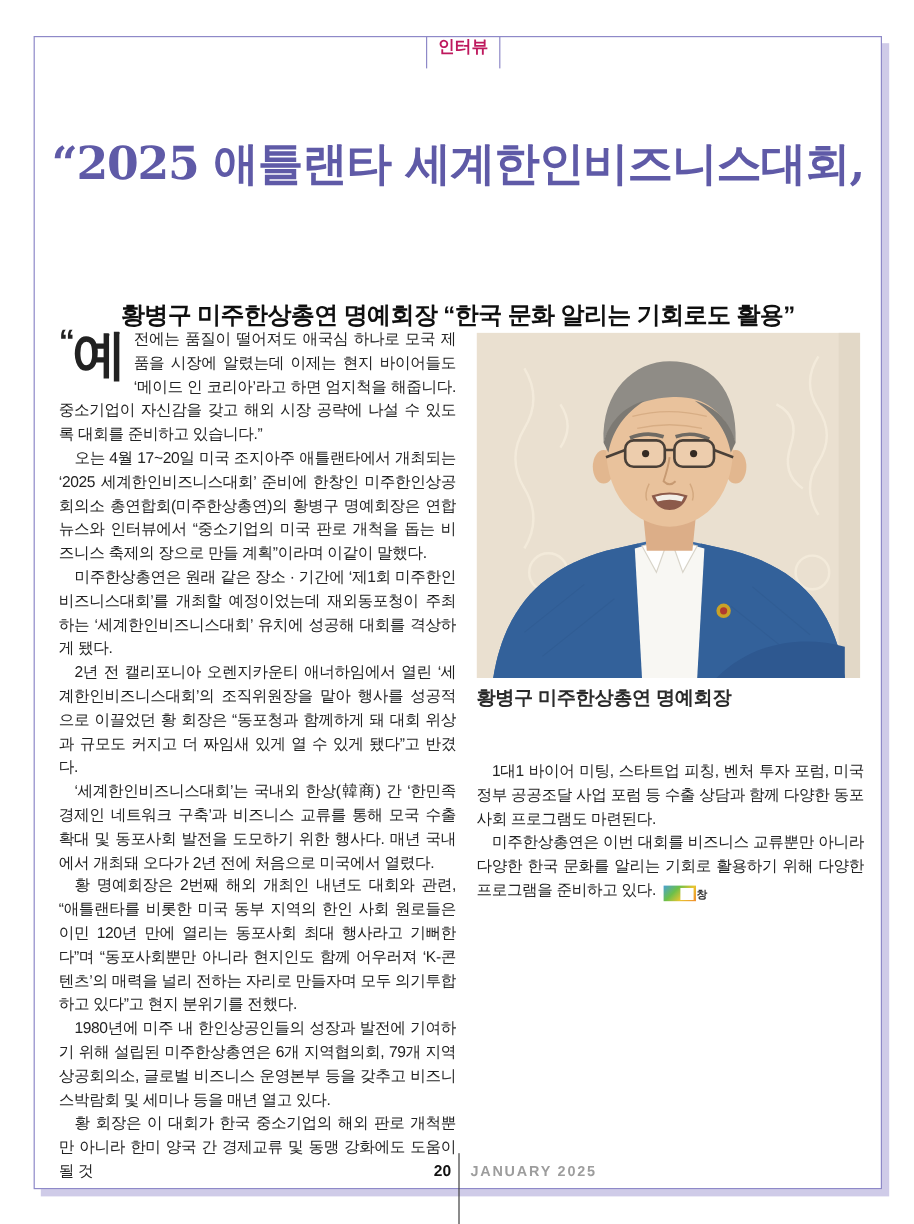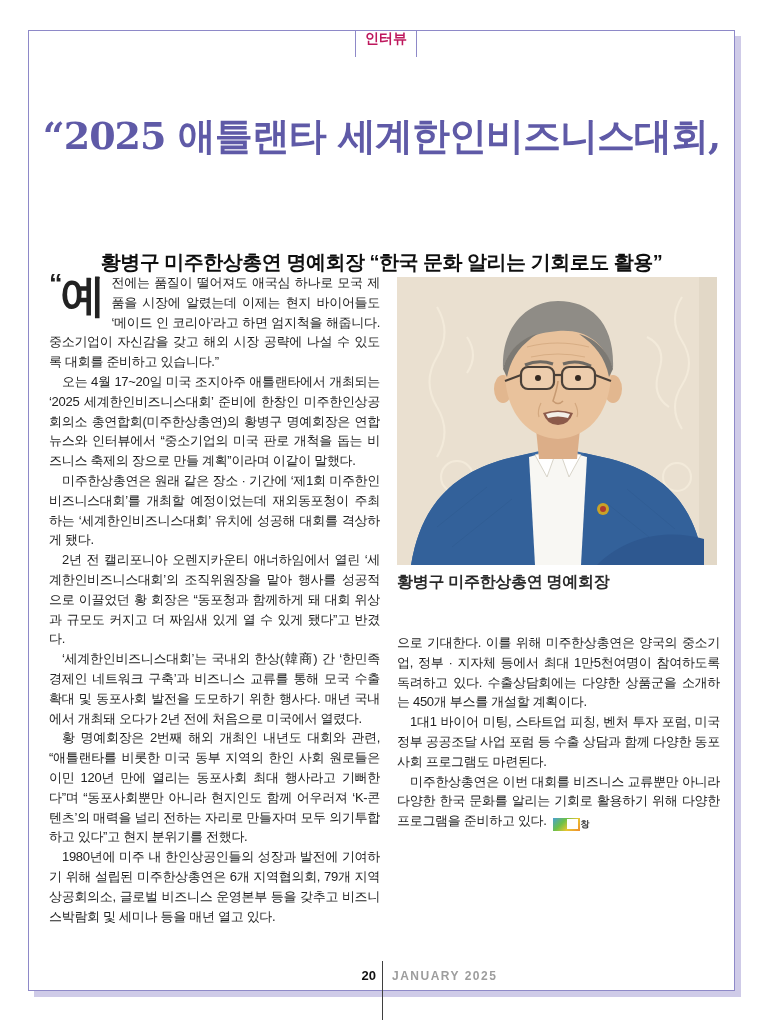--- a/index.html
+++ b/index.html
@@ -67,20 +67,21 @@
   <div class="col col-left">
     <p class="lead">
       <span class="dropwrap"><span class="qmark">“</span><span class="dropcap">예</span></span><span>전에는 품질이 떨어져도 애국심 하나로 모국 제품을 시장에 알렸는데 이제는 현지 바이어들도 ‘메이드 인 코리아’라고 하면 엄지척을 해줍니다. 중소기업이 자신감을 갖고 해외 시장 공략에 나설 수 있도록 대회를 준비하고 있습니다.”</span>
     </p>
     <p>오는 4월 17~20일 미국 조지아주 애틀랜타에서 개최되는 ‘2025 세계한인비즈니스대회’ 준비에 한창인 미주한인상공회의소 총연합회(미주한상총연)의 황병구 명예회장은 연합뉴스와 인터뷰에서 “중소기업의 미국 판로 개척을 돕는 비즈니스 축제의 장으로 만들 계획”이라며 이같이 말했다.</p>
     <p>미주한상총연은 원래 같은 장소 · 기간에 ‘제1회 미주한인비즈니스대회’를 개최할 예정이었는데 재외동포청이 주최하는 ‘세계한인비즈니스대회’ 유치에 성공해 대회를 격상하게 됐다.</p>
     <p>2년 전 캘리포니아 오렌지카운티 애너하임에서 열린 ‘세계한인비즈니스대회’의 조직위원장을 맡아 행사를 성공적으로 이끌었던 황 회장은 “동포청과 함께하게 돼 대회 위상과 규모도 커지고 더 짜임새 있게 열 수 있게 됐다”고 반겼다.</p>
     <p>‘세계한인비즈니스대회’는 국내외 한상(韓商) 간 ‘한민족 경제인 네트워크 구축’과 비즈니스 교류를 통해 모국 수출 확대 및 동포사회 발전을 도모하기 위한 행사다. 매년 국내에서 개최돼 오다가 2년 전에 처음으로 미국에서 열렸다.</p>
     <p>황 명예회장은 2번째 해외 개최인 내년도 대회와 관련, “애틀랜타를 비롯한 미국 동부 지역의 한인 사회 원로들은 이민 120년 만에 열리는 동포사회 최대 행사라고 기뻐한다”며 “동포사회뿐만 아니라 현지인도 함께 어우러져 ‘K-콘텐츠’의 매력을 널리 전하는 자리로 만들자며 모두 의기투합하고 있다”고 현지 분위기를 전했다.</p>
     <p>1980년에 미주 내 한인상공인들의 성장과 발전에 기여하기 위해 설립된 미주한상총연은 6개 지역협의회, 79개 지역 상공회의소, 글로벌 비즈니스 운영본부 등을 갖추고 비즈니스박람회 및 세미나 등을 매년 열고 있다.</p>
+    <p>황 회장은 이 대회가 한국 중소기업의 해외 판로 개척뿐만 아니라 한미 양국 간 경제교류 및 동맹 강화에도 도움이 될 것</p>
   </div>
 
   <div class="photo">
     <svg width="320" height="288" viewBox="0 0 320 288" xmlns="http://www.w3.org/2000/svg">
       <rect width="320" height="288" fill="#eae0d0"></rect>
       <g stroke="#f4ecdc" fill="none" stroke-width="2" opacity="0.9">
         <path d="M40,30 q15,25 0,50 q-15,25 0,50 q15,25 0,50"></path>
         <path d="M285,20 q-14,22 0,44 q14,22 0,44 q-14,22 0,44"></path>
         <path d="M250,60 q20,10 12,34 q-8,24 10,36"></path>
         <circle cx="60" cy="200" r="16"></circle>
@@ -144,21 +145,20 @@
       <path d="M149,137 q12,-4 24,0 l-2,4 q-10,-3 -20,0 Z" fill="#f3efe8"></path>
 
       <circle cx="206" cy="232" r="6" fill="#c9a227"></circle>
       <circle cx="206" cy="232" r="3" fill="#b03a2e"></circle>
     </svg>
   </div>
 
   <div class="caption">황병구 미주한상총연 명예회장</div>
 
   <div class="col col-right">
-    <p class="noindent">으로 기대한다. 이를 위해 미주한상총연은 양국의 중소기업, 정부 · 지자체 등에서 최대 1만5천여명이 참여하도록 독려하고 있다. 수출상담회에는 다양한 상품군을 소개하는 450개 부스를 개설할 계획이다.</p>
     <p>1대1 바이어 미팅, 스타트업 피칭, 벤처 투자 포럼, 미국 정부 공공조달 사업 포럼 등 수출 상담과 함께 다양한 동포사회 프로그램도 마련된다.</p>
     <p>
       <span>미주한상총연은 이번 대회를 비즈니스 교류뿐만 아니라 다양한 한국 문화를 알리는 기회로 활용하기 위해 다양한 프로그램을 준비하고 있다.</span>
       <span class="endmark"><b>창</b></span>
     </p>
   </div>
 
 </div>
 
 <div class="pagenum">20</div>

